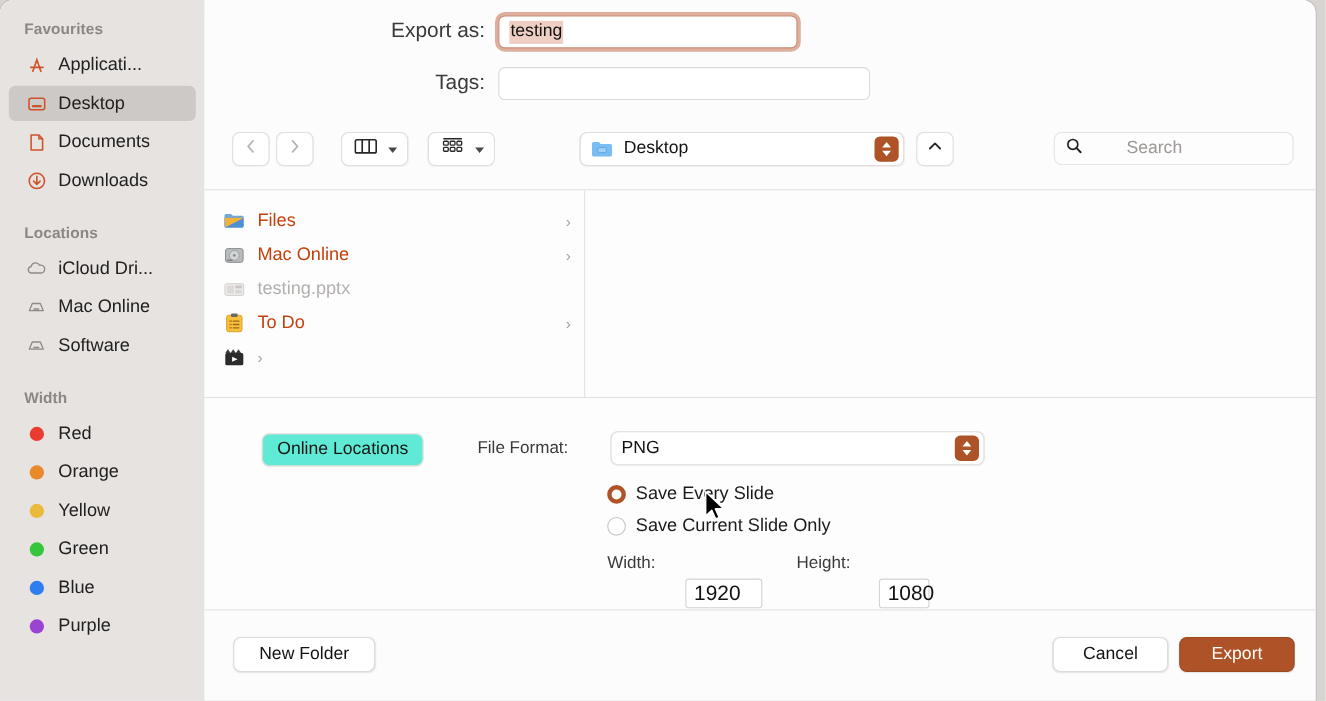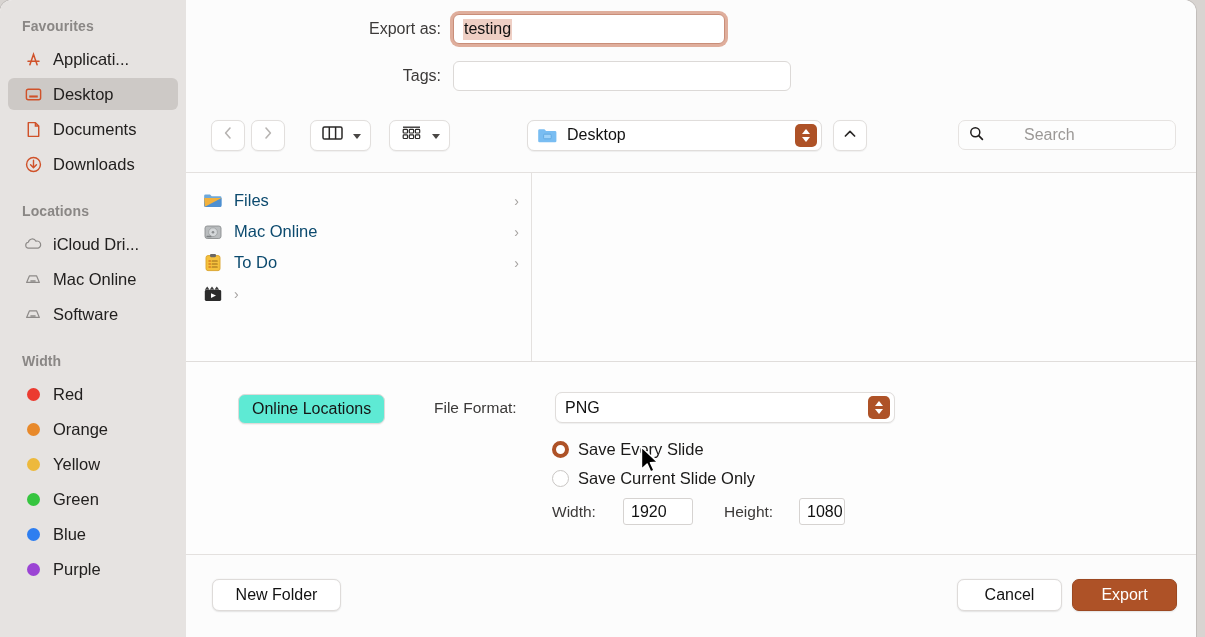--- a/index.html
+++ b/index.html
@@ -90,21 +90,21 @@
     height: 172px;
     background: #fcfcfc;
     box-sizing: border-box;
   }
   .field-row {
     position: absolute;
     display: flex;
     align-items: center;
   }
   .field-label {
-    font-size: 16px;
+    font-size: 19px;
     color: #3c3a39;
     text-align: right;
     width: 100px;
     margin-right: 12px;
   }
   .txtfield {
     box-sizing: border-box;
     height: 30px;
     background: #ffffff;
     border: 1px solid #dcd9d7;
@@ -242,21 +242,21 @@
   .file-icon {
     width: 22px; height: 20px;
     flex: 0 0 22px;
     margin-right: 10px;
     display: flex;
     align-items: center;
     justify-content: center;
   }
   .file-label {
     font-size: 16.5px;
-    color: #0c4a6e;
+    color: #c2410c;
     flex: 1;
     white-space: nowrap;
   }
   .file-label.dim { color: #b3b0ae; }
   .disc {
     font-size: 14px;
     color: #a5a2a0;
     line-height: 1;
   }
 
@@ -307,22 +307,23 @@
   .radio-label { font-size: 16.5px; color: #1b1a19; }
   .numfield {
     box-sizing: border-box;
     height: 27px;
     background: #fff;
     border: 1px solid #d6d3d1;
     border-radius: 3px;
     display: flex;
     align-items: center;
     padding: 0 7px;
-    font-size: 16px;
+    font-size: 19px;
     color: #111;
+    margin-top: 28px;
   }
 
   
   .footer {
     position: absolute;
     left: 186px; top: 554px;
     width: 1010px;
     height: 94px;
     background: #fcfcfc;
     border-top: 1px solid #e4e1df;
@@ -589,20 +590,31 @@
             <rect x="2" y="3" width="16" height="12.5" rx="2.2" fill="#b9bcbe" stroke="#8a8d8f" stroke-width="0.9"></rect>
             <circle cx="10" cy="9.2" r="4.4" fill="#d4d7d9" stroke="#9b9e9f" stroke-width="0.8"></circle>
             <circle cx="10" cy="9.2" r="1.3" fill="#8b8e90"></circle>
             <rect x="3.5" y="12.8" width="5" height="1.5" rx="0.5" fill="#7e8183"></rect>
           </svg>
         </span>
         <span class="file-label">Mac Online</span>
         <span class="disc">›</span>
       </div>
 
+      <div class="file-row">
+        <span class="file-icon">
+          <svg width="20" height="16" viewBox="0 0 20 16">
+            <rect x="1.5" y="3" width="17" height="10.5" rx="1.2" fill="#f0eeed" stroke="#cfcccb" stroke-width="0.9"></rect>
+            <rect x="3.2" y="4.6" width="6.4" height="7.2" fill="#dcd9d8"></rect>
+            <rect x="10.8" y="4.6" width="6" height="2.6" fill="#c9c6c5"></rect>
+            <rect x="10.8" y="8.4" width="6" height="3.4" fill="#d8d5d4"></rect>
+          </svg>
+        </span>
+        <span class="file-label dim">testing.pptx</span>
+      </div>
 
       <div class="file-row">
         <span class="file-icon">
           <svg width="18" height="19" viewBox="0 0 18 19">
             <rect x="2" y="2.6" width="14" height="15" rx="2" fill="#f5c13c" stroke="#d9a229" stroke-width="0.9"></rect>
             <rect x="6" y="0.9" width="6" height="3.3" rx="1.1" fill="#6b6864"></rect>
             <path d="M5 8 H6.4 M5 11 H6.4 M5 14 H6.4" stroke="#d97b1f" stroke-width="1.5" stroke-linecap="round"></path>
             <path d="M8.2 8 H13.2 M8.2 11 H13.2 M8.2 14 H13.2" stroke="#9a6b18" stroke-width="1.2" stroke-linecap="round"></path>
           </svg>
         </span>

